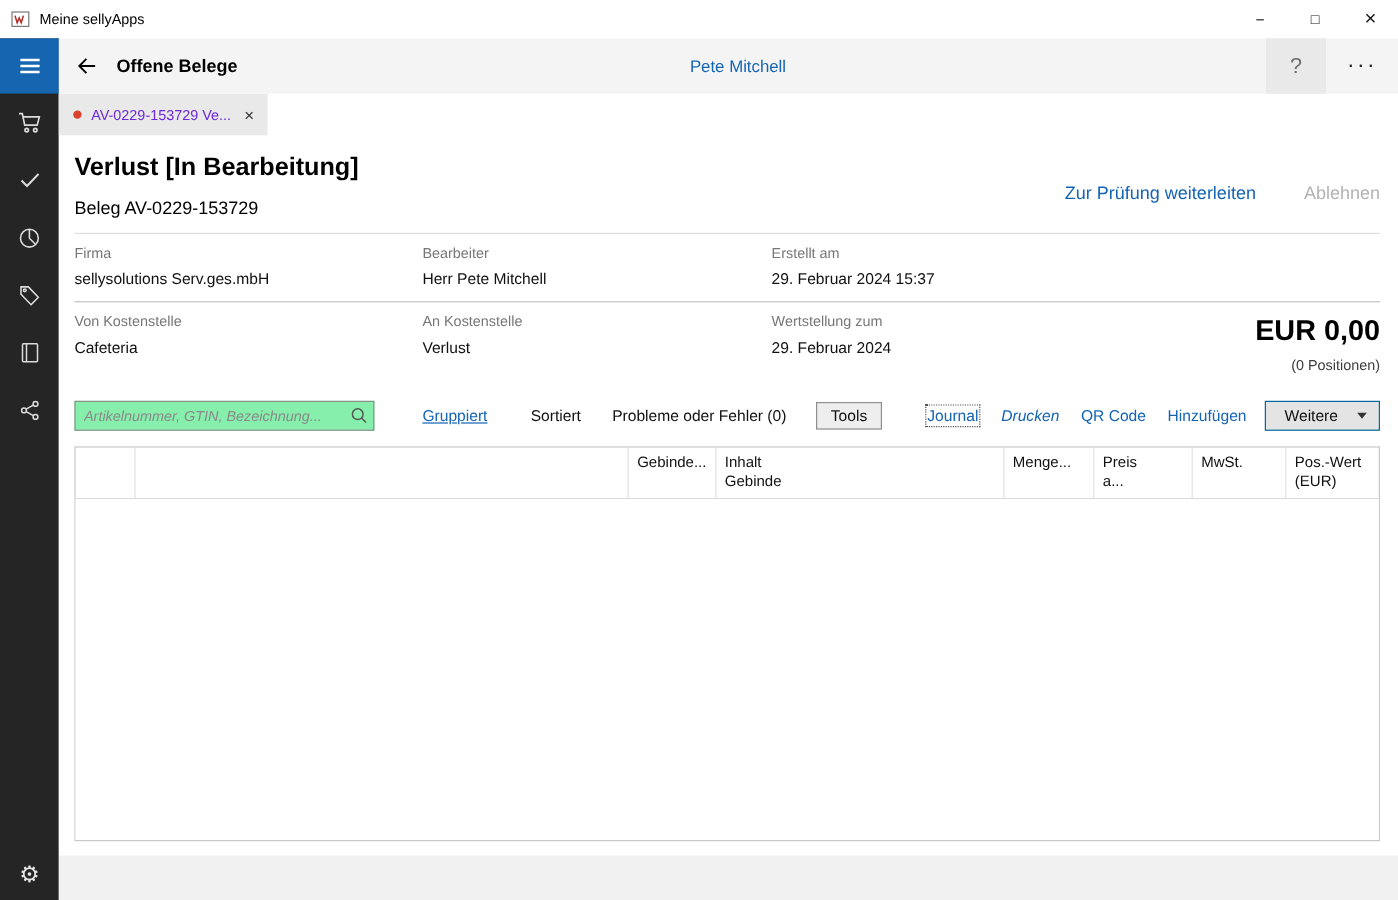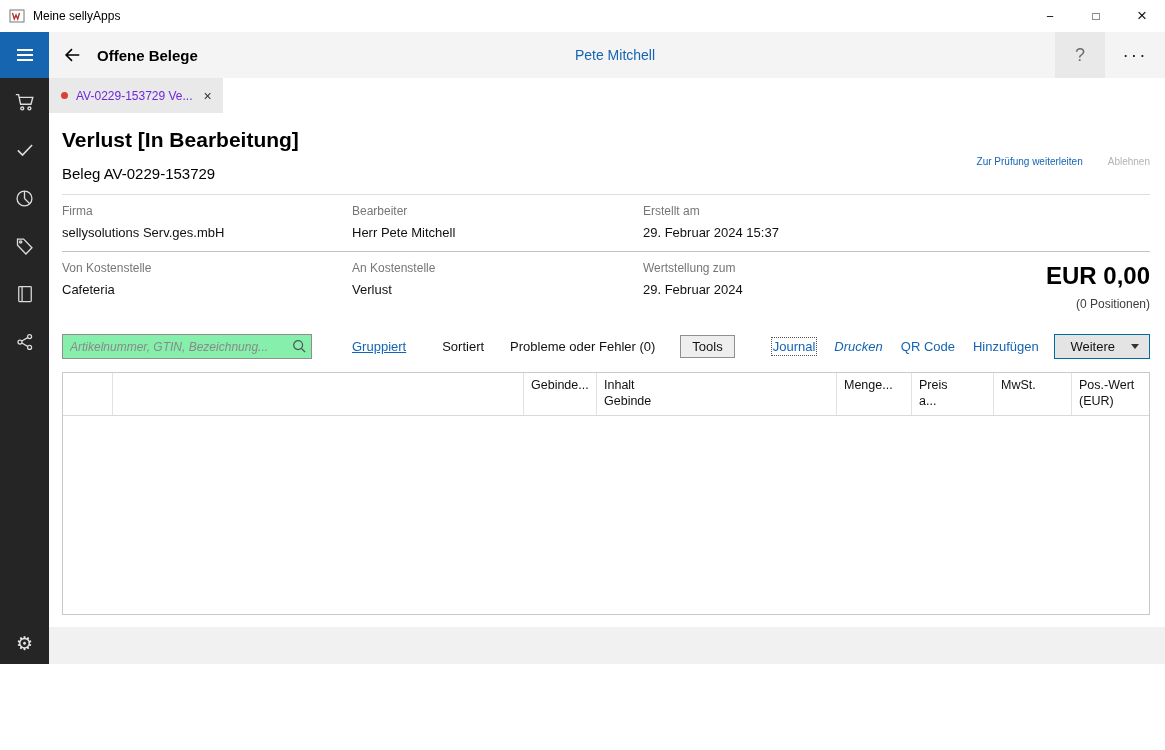--- a/index.html
+++ b/index.html
@@ -2,21 +2,21 @@
 <html><head>
 <meta charset="utf-8">
 <style>
   * { box-sizing: border-box; }
   html,body { margin:0; padding:0; }
   body {
     width:1165px; height:750px; overflow:hidden;
     font-family:"Liberation Sans","DejaVu Sans",sans-serif;
     background:#fff; color:#111;
   }
-  .window { width:1165px; height:664px; display:flex; flex-direction:column; }
+  .window { width:1165px; height:750px; display:flex; flex-direction:column; }
 
   
   .titlebar { flex:0 0 32px; display:flex; align-items:center; background:#fff; }
   .app-logo { width:16px; height:16px; margin-left:9px; }
   .titlebar-title { font-size:12px; margin-left:8px; color:#000; }
   .win-controls { margin-left:auto; display:flex; height:100%; }
   .win-btn { width:46px; height:100%; display:flex; align-items:center; justify-content:center; font-size:13px; color:#111; }
   .win-btn.max { font-size:12px; }
   .win-btn.close { font-size:17px; }
 
@@ -50,21 +50,21 @@
   .tab-dot { width:7px; height:7px; border-radius:50%; background:#d9422f; margin-right:8px; flex:0 0 auto; }
   .tab-label { font-size:12px; color:#6d28d9; white-space:nowrap; }
   .tab-close { margin-left:11px; font-size:14px; color:#333; line-height:1; }
 
   
   .content { flex:1; min-height:0; background:#fff; padding:0 15px 0 13px; display:flex; flex-direction:column; }
 
   .doc-head { display:flex; align-items:center; padding:15px 0 12px; }
   .doc-title { font-size:21px; font-weight:700; margin:0 0 13px; color:#000; }
   .doc-beleg { font-size:15px; color:#000; }
-  .doc-actions { margin-left:auto; display:flex; gap:25px; padding-top:13px; font-size:10px; white-space:nowrap; }
+  .doc-actions { margin-left:auto; display:flex; gap:40px; padding-top:13px; font-size:15px; white-space:nowrap; }
   .link-blue { color:#1464b4; text-decoration:none; }
   .reject-link { color:#b3b3b3; }
 
   .divider { flex:0 0 1px; height:1px; background:#dedede; }
   .divider.strong { background:#c3c3c3; }
 
   .fields-row { display:flex; align-items:flex-start; padding:9px 0 11px; }
   .field { width:290px; padding-right:12px; }
   .field.w2 { width:291px; }
   .field-label { font-size:12px; color:#767676; margin-bottom:7px; }

